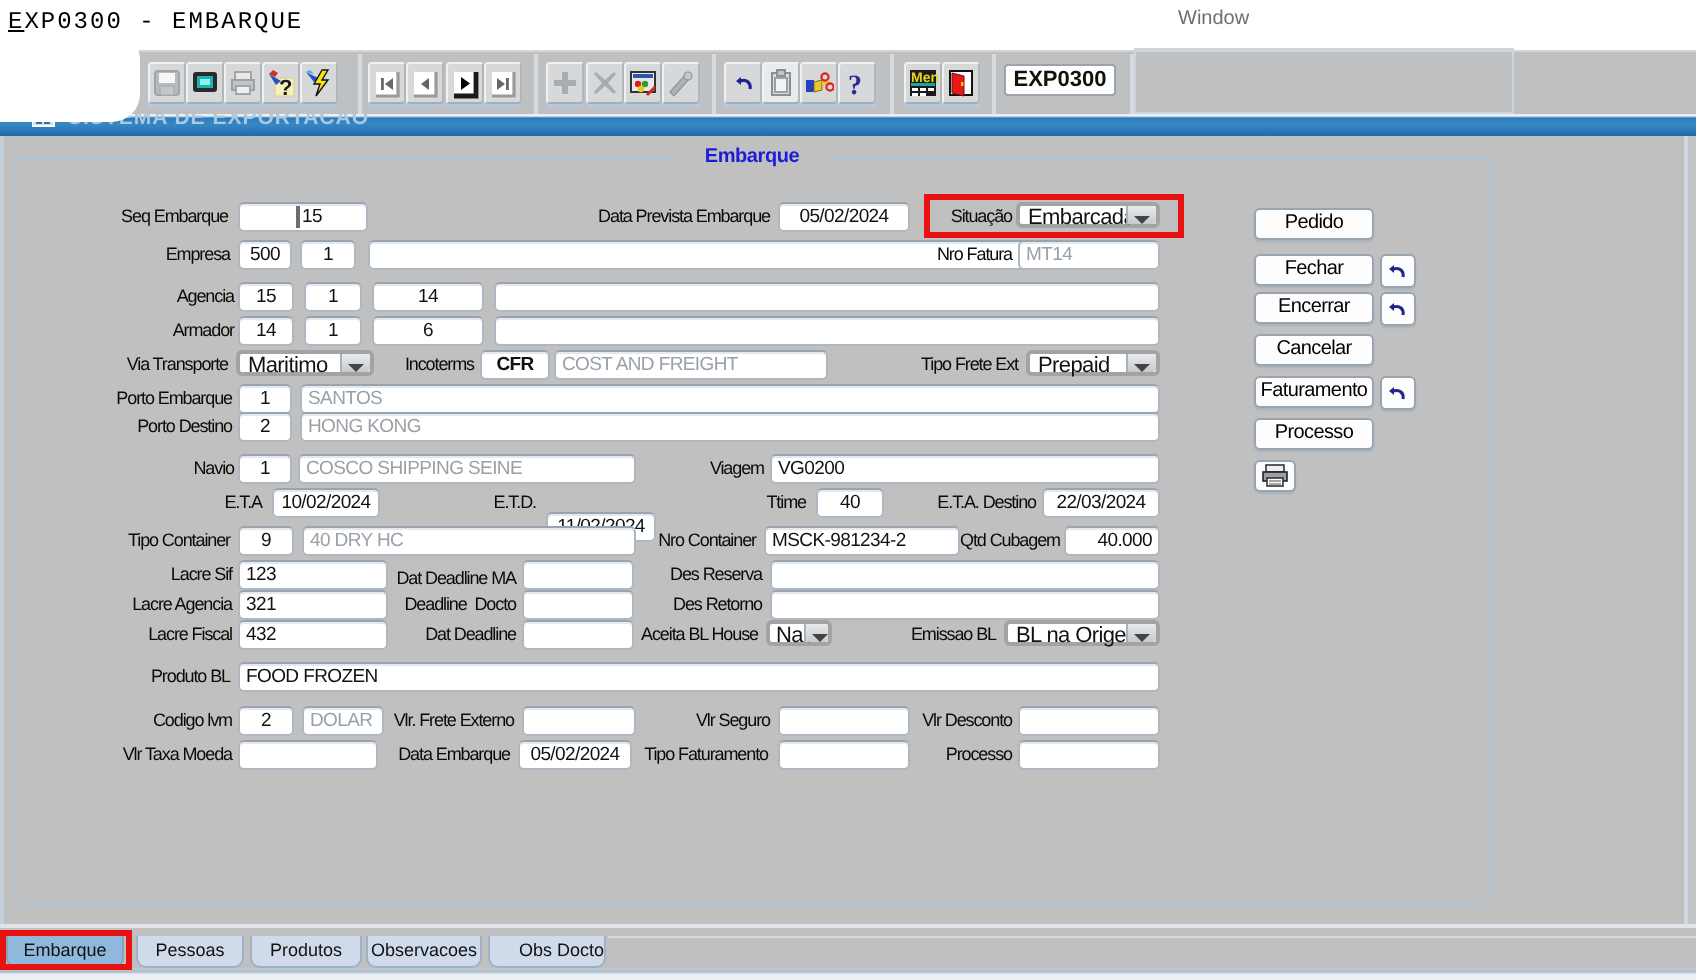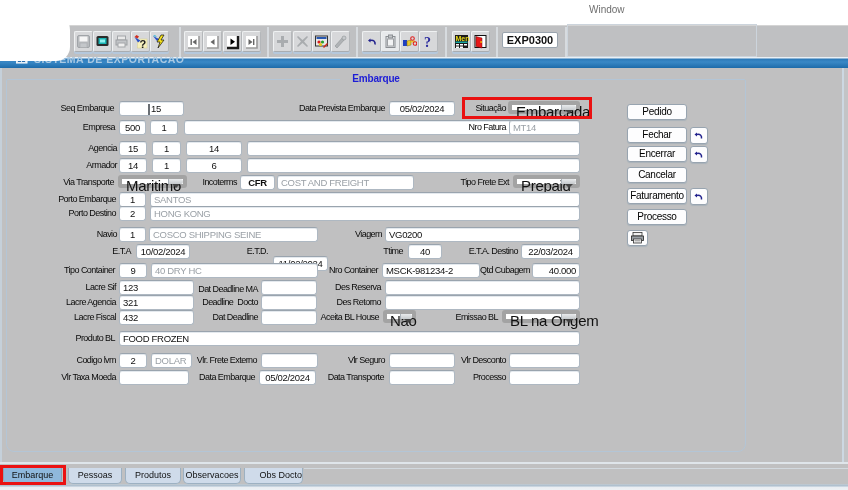--- a/index.html
+++ b/index.html
@@ -27,41 +27,42 @@
         border-left:2px solid #c5d0da;border-right:2px solid #cdd8e2;box-sizing:border-box;}
   #gutter{left:844px;top:68px;width:4px;height:394px;background:#c3c4c6;}
   #panel{left:6px;top:79px;width:738px;height:371px;border:1px solid #b3c5d6;border-radius:2px 2px 8px 8px;}
   #legend{left:340px;top:73px;width:72px;text-align:center;background:#c0c0c1;color:#1d1dd6;font-weight:bold;font-size:10px;letter-spacing:-0.2px;}
   .lbl{position:absolute;font-size:9px;color:#0a0a0a;white-space:nowrap;letter-spacing:-0.55px;}
   .fld{position:absolute;background:#fff;border:1px solid #aeb8c2;border-top-color:#9aa4ae;border-radius:3px;box-shadow:inset 0 1px 0 #e4e9ee;
        height:13px;font-size:9.5px;letter-spacing:-0.3px;color:#111;padding:0 3px;line-height:13px;white-space:nowrap;overflow:hidden;box-sizing:content-box;}
   .dis{color:#9aa0a6;}
   .ctr{text-align:center;}
   .rgt{text-align:right;}
-  .combo{position:absolute;background:#fff;border:4px solid #a3a3a3;border-radius:3px;height:13px;
-         font-size:15px;letter-spacing:-0.3px;color:#111;line-height:13px;padding:0 15px 0 4px;white-space:nowrap;box-sizing:border-box;}
+  .combo{position:absolute;background:#fff;border:2px solid #a3a3a3;border-radius:3px;height:13px;
+         font-size:11px;letter-spacing:-0.3px;color:#111;line-height:13px;padding:0 15px 0 4px;white-space:nowrap;box-sizing:border-box;}
   .combo .db{position:absolute;right:0;top:0;width:14px;height:100%;background:linear-gradient(#e8eaec,#c6cacd);
              border-left:1px solid #aab2b9;border-radius:0 2px 2px 0;}
   .combo .db:after{content:"";position:absolute;left:3px;top:5px;border:4px solid transparent;border-top:4px solid #444;}
   .btn{position:absolute;width:58px;height:14px;background:#fdfdfe;border:1px solid #98a4b0;border-radius:3px;
        font-size:10px;letter-spacing:-0.3px;color:#000;text-align:center;line-height:14px;box-shadow:0 1px 1px #a9b2ba;}
   .ubtn{position:absolute;width:16px;height:15px;background:#fdfdfe;border:1px solid #98a4b0;border-radius:3px;
         box-shadow:0 1px 1px #a9b2ba;}
   .redbox{position:absolute;border:3px solid #ea1111;}
   
   #tabline{left:0;top:462px;width:848px;height:2px;background:#dfe5ea;}
   #tabstrip{left:0;top:464px;width:848px;height:20px;background:#c0c0c1;}
   .tab{position:absolute;top:4px;height:15px;background:#cfdbea;border:1px solid #9db1c2;border-top:none;
        border-radius:0 0 5px 5px;font-size:9px;color:#111;text-align:center;line-height:14px;}
   .tab.active{background:#8fb8dc;border-color:#8ba2b5;}
   #botstrip{left:0;top:484px;width:848px;height:6px;background:linear-gradient(#c3cbd2 0,#aabdce 2px,#e9edf2 3px,#edf1f5 100%);}
 </style>
 </head>
 <body>
 <div id="page">
+  <div class="abs" id="apptitle"><span style="text-decoration:underline">E</span>XP0300 - EMBARQUE</div>
   <div class="abs" id="wintitle">Window</div>
 
   <div class="abs" id="toolbar">
 
     <div class="tbtn" style="left:74px;">
         <svg width="15" height="15" viewBox="0 0 15 15">
           <rect x="1.5" y="1.5" width="12" height="12" rx="1.5" fill="#b8bbbe" stroke="#a0a4a8"></rect>
           <rect x="3.5" y="2.5" width="8" height="5" fill="#f6f6f6"></rect>
           <rect x="4" y="9" width="7" height="4.5" fill="#c4c7ca" stroke="#a8abae" stroke-width="0.6"></rect>
         </svg>
@@ -328,21 +329,21 @@
   <div class="fld" style="left:261px;top:353px;width:49px;"></div>
   <div class="lbl" style="right:463px;top:355px;">Vlr Seguro</div>
   <div class="fld" style="left:389px;top:353px;width:58px;"></div>
   <div class="lbl" style="right:342px;top:355px;">Vlr Desconto</div>
   <div class="fld" style="left:509px;top:353px;width:63px;"></div>
 
   <div class="lbl" style="right:732px;top:372px;">Vlr Taxa Moeda</div>
   <div class="fld" style="left:119px;top:370px;width:62px;"></div>
   <div class="lbl" style="right:593px;top:372px;">Data Embarque</div>
   <div class="fld ctr" style="left:259px;top:370px;width:49px;">05/02/2024</div>
-  <div class="lbl" style="right:464px;top:372px;">Data Transporte</div>
+  <div class="lbl" style="right:464px;top:372px;">Tipo Faturamento</div>
   <div class="fld" style="left:389px;top:370px;width:58px;"></div>
   <div class="lbl" style="right:342px;top:372px;">Processo</div>
   <div class="fld" style="left:509px;top:370px;width:63px;"></div>
 
   <div class="btn" style="left:627px;top:104px;">Pedido</div>
   <div class="btn" style="left:627px;top:127px;">Fechar</div>
   <div class="btn" style="left:627px;top:146px;">Encerrar</div>
   <div class="btn" style="left:627px;top:167px;">Cancelar</div>
   <div class="btn" style="left:627px;top:188px;">Faturamento</div>
   <div class="btn" style="left:627px;top:209px;">Processo</div>

